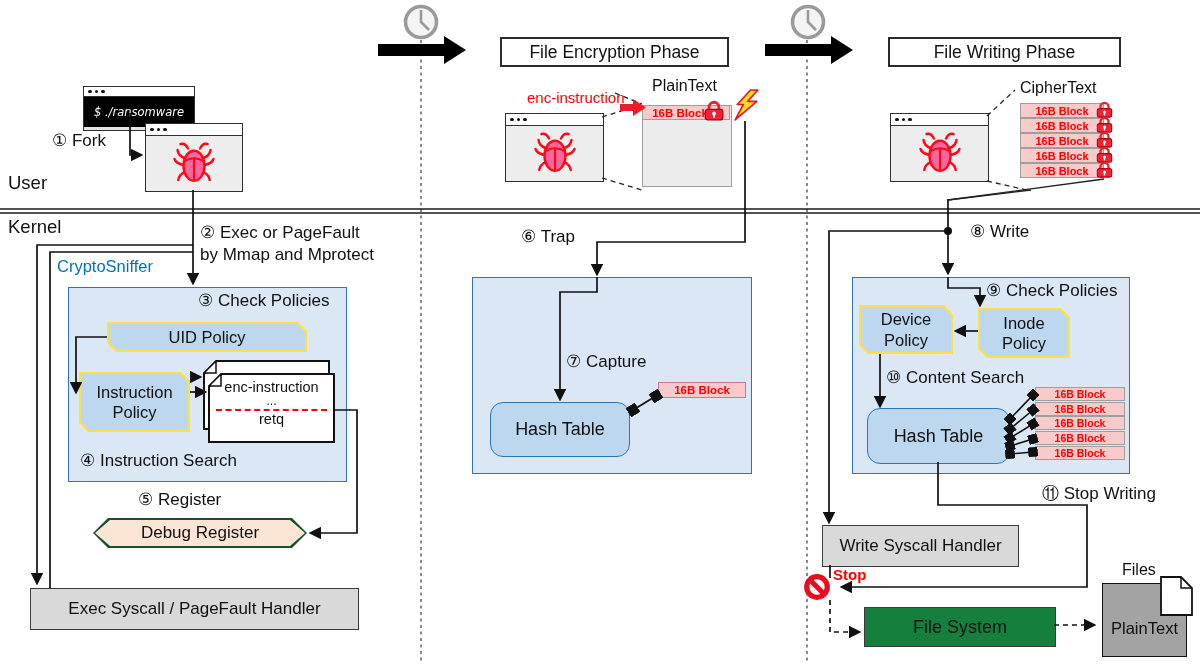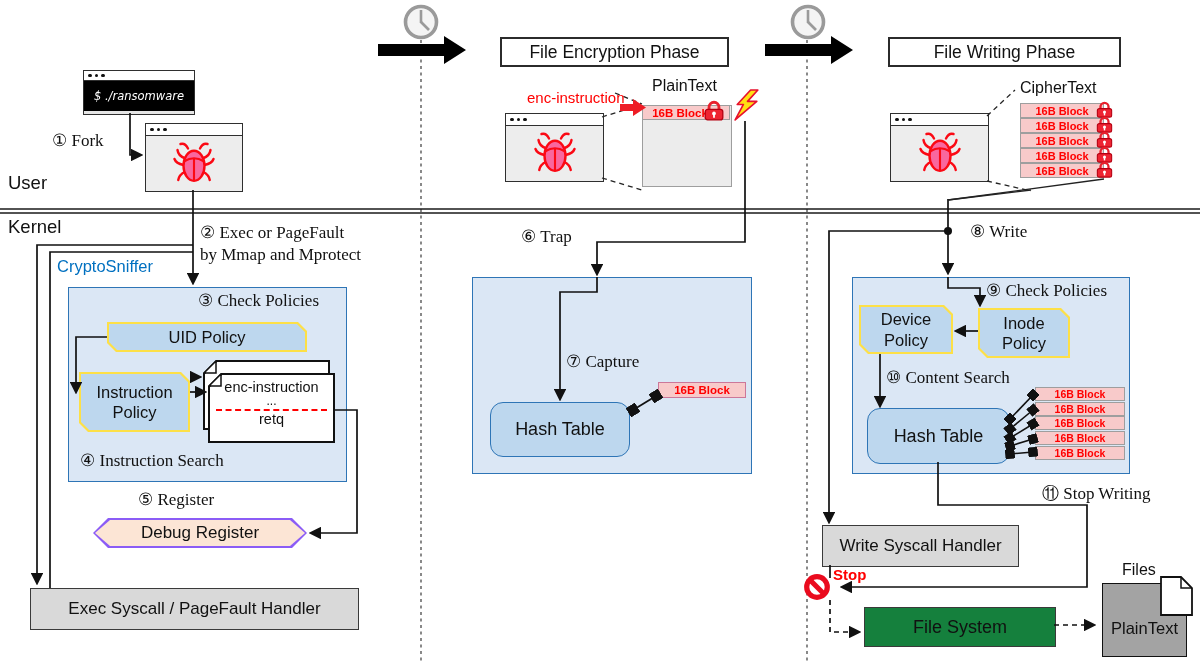--- a/index.html
+++ b/index.html
@@ -2,38 +2,38 @@
 <html><head>
 <meta charset="utf-8">
 <style>
   html,body{margin:0;padding:0;background:#fff;}
   #stage{position:relative;width:1200px;height:664px;background:#fff;overflow:hidden;
          font-family:"Liberation Sans",sans-serif;color:#111;}
   .abs{position:absolute;}
   svg.layer{position:absolute;left:0;top:0;width:1200px;height:664px;pointer-events:none;}
   #underlay{z-index:1;} #wires{z-index:3;} .top{z-index:4;}
 
-  .label{font-family:Liberation Serif, serif;font-size:17px;white-space:nowrap;z-index:4;}
+  .label{font-family:Liberation Sans, sans-serif;font-size:17px;white-space:nowrap;z-index:4;}
   .small-label{font-size:16px;white-space:nowrap;z-index:4;}
   .phase-title{background:#fff;border:2px solid #2b2b2b;display:flex;align-items:center;
     justify-content:center;font-size:17.5px;white-space:nowrap;z-index:2;}
   .container{background:#dbe7f5;border:1.6px solid #2e75b6;z-index:2;}
   .graybox{background:#d9d9d9;border:1.8px solid #3a3a3a;display:flex;align-items:center;
     justify-content:center;font-size:17px;white-space:nowrap;z-index:2;}
   .hashtable{background:#bdd7ee;border:1.6px solid #2e75b6;border-radius:13px;display:flex;
     align-items:center;justify-content:center;font-size:18px;z-index:2;}
   .pinkrow{background:#f8caca;border:1px solid #9e9e9e;color:#f00;font-weight:bold;font-size:11px;
     display:flex;align-items:center;justify-content:center;box-sizing:border-box;z-index:2;}
   .snip{clip-path:polygon(0 0,calc(100% - 9px) 0,100% 9px,100% 100%,9px 100%,0 calc(100% - 9px));
     background:#fde047;z-index:2;}
   .snip-in{position:absolute;inset:1.6px;background:#bdd7ee;display:flex;align-items:center;
     justify-content:center;text-align:center;font-size:16.5px;line-height:1.22;
     clip-path:polygon(0 0,calc(100% - 9px) 0,100% 9px,100% 100%,9px 100%,0 calc(100% - 9px));}
   .hex{clip-path:polygon(0 50%,15px 0,calc(100% - 15px) 0,100% 50%,calc(100% - 15px) 100%,15px 100%);
-    background:#8b5cf6;z-index:2;}
+    background:#14532d;z-index:2;}
   .hex-in{position:absolute;inset:2px;background:#fce5d5;display:flex;align-items:center;justify-content:center;
     font-size:17px;
     clip-path:polygon(0 50%,15px 0,calc(100% - 15px) 0,100% 50%,calc(100% - 15px) 100%,15px 100%);}
   .window{border:1.6px solid #2f2f2f;background:#ededed;z-index:2;}
   .titlebar{height:11px;background:#fff;border-bottom:1.6px solid #2f2f2f;display:flex;
     align-items:center;gap:3px;padding-left:4px;}
   .dot{width:3.5px;height:3.5px;border-radius:50%;background:#111;}
   .terminal-body{background:#000;color:#fff;font-family:"DejaVu Sans",sans-serif;font-style:italic;
     font-size:11.5px;display:flex;align-items:center;justify-content:center;height:30px;}
   .page{clip-path:polygon(13px 0,100% 0,100% 100%,0 100%,0 13px);background:#111;z-index:2;}
@@ -82,21 +82,21 @@
   <svg id="underlay" class="layer">
     <path d="M421,40 V664" stroke="#4a4a4a" stroke-width="1.3" stroke-dasharray="3,3.5" fill="none"></path>
     <path d="M807,40 V664" stroke="#4a4a4a" stroke-width="1.3" stroke-dasharray="3,3.5" fill="none"></path>
     <path d="M0,209 H1200" stroke="#1a1a1a" stroke-width="1.4" fill="none"></path>
     <path d="M0,213 H1200" stroke="#1a1a1a" stroke-width="1.4" fill="none"></path>
   </svg>
 
   <div class="abs phase-title" style="left:500px;top:37px;width:225px;height:26px">File Encryption Phase</div>
   <div class="abs phase-title" style="left:888px;top:37px;width:229px;height:26px">File Writing Phase</div>
 
-  <div class="abs window" style="left:83px;top:70px;width:110px;height:43px;background:#e5e5e5">
+  <div class="abs window" style="left:83px;top:86px;width:110px;height:43px;background:#e5e5e5">
     <div class="titlebar" style="height:9px">
       <span class="dot"></span>
         <span class="dot"></span>
         <span class="dot"></span>
     </div>
     <div class="terminal-body">$ ./ransomware</div>
   </div>
 
   <div class="abs window" style="left:145px;top:123px;width:96px;height:67px">
     <div class="titlebar">

